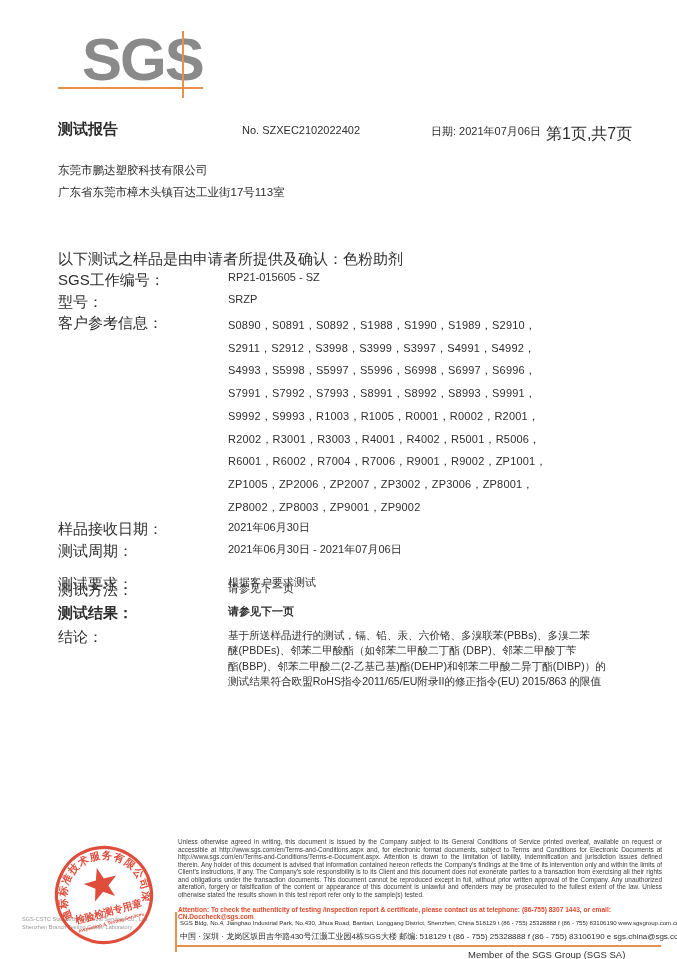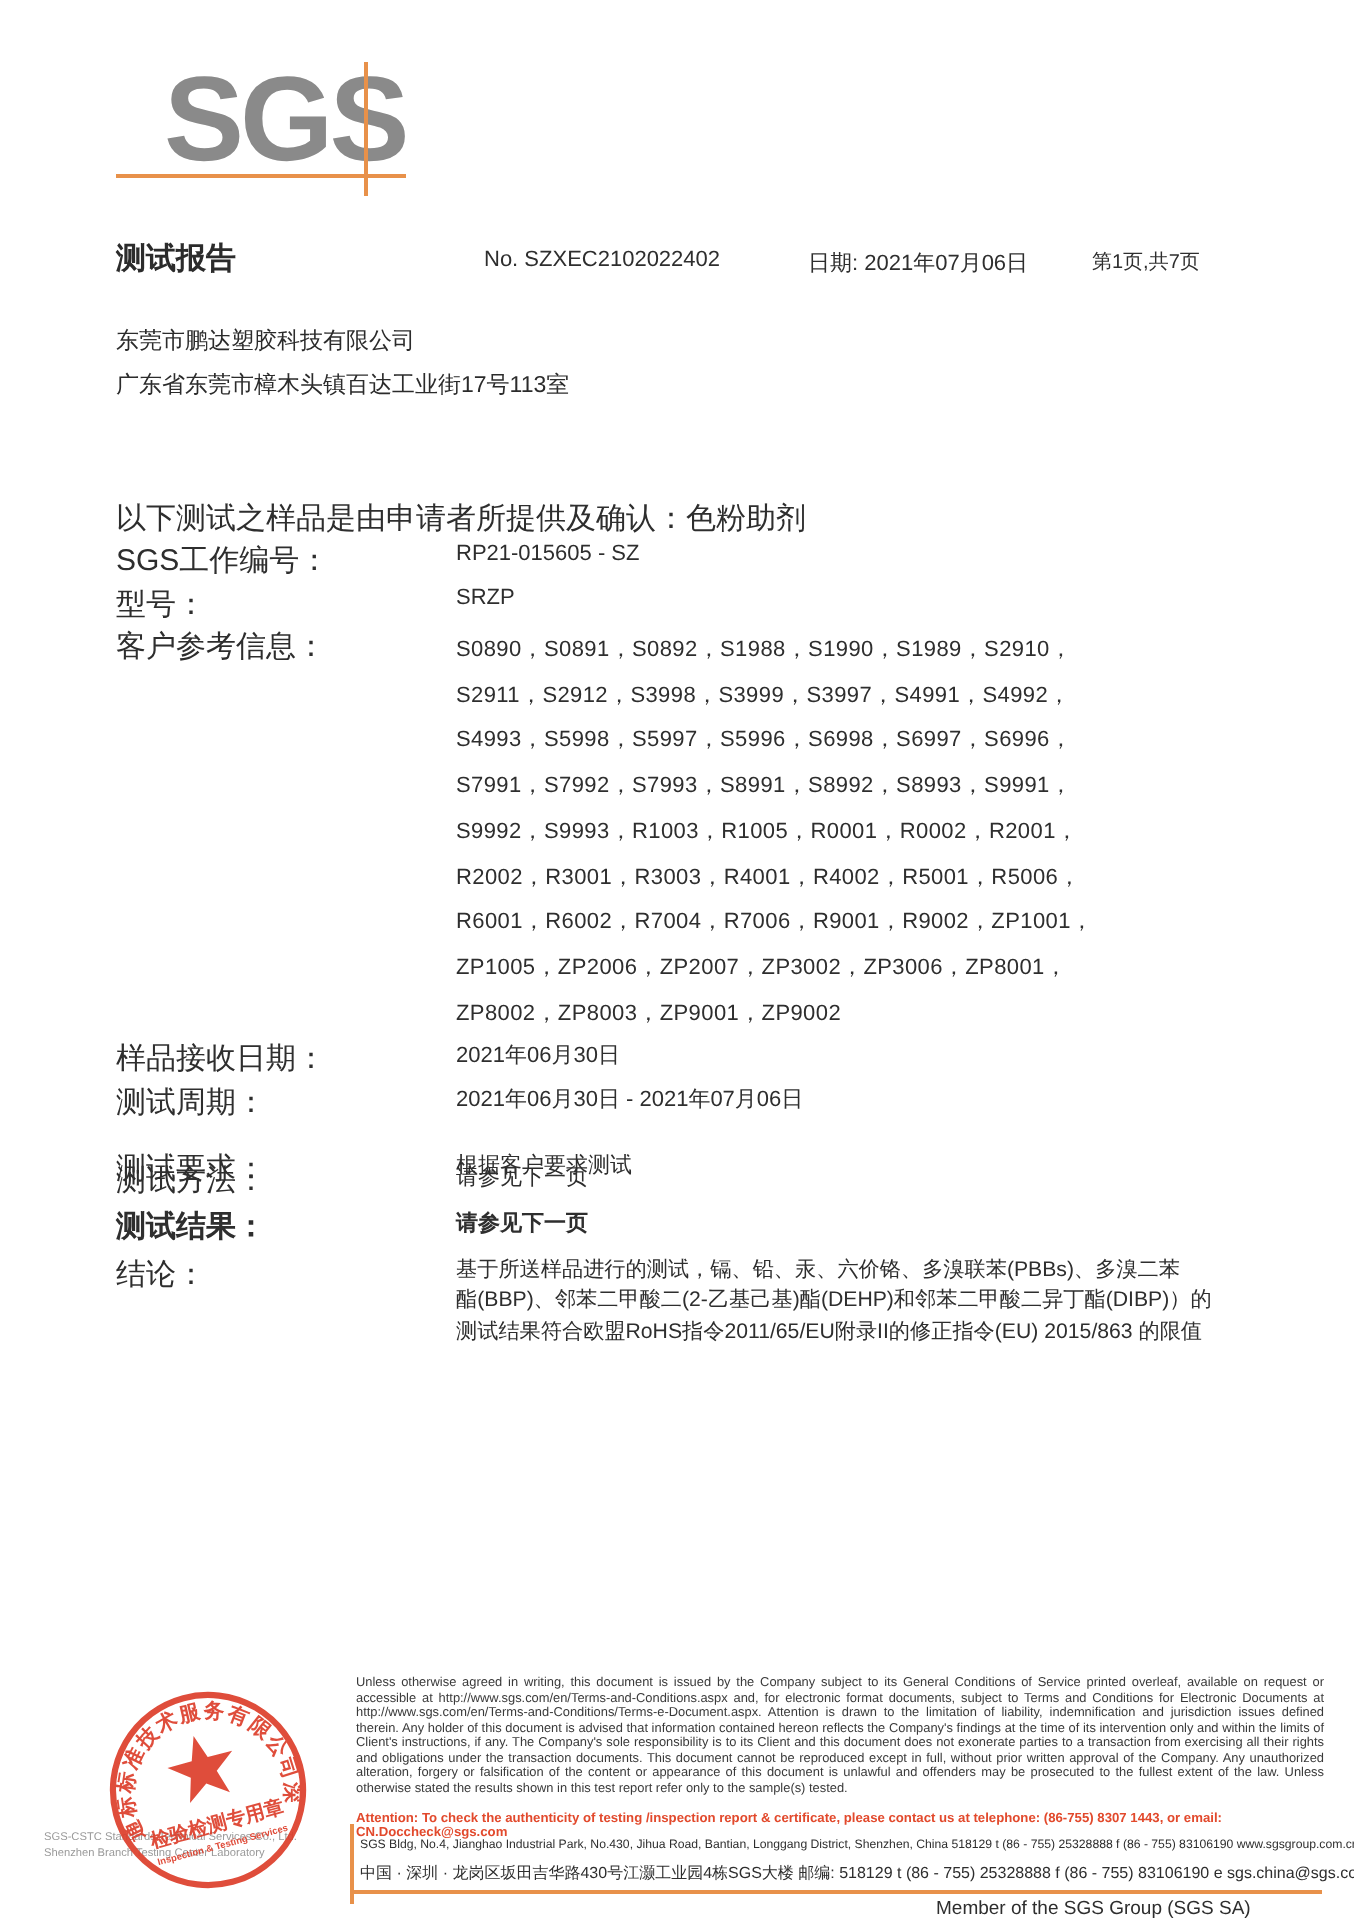--- a/index.html
+++ b/index.html
@@ -14,22 +14,22 @@
     position:absolute;left:82px;top:30px;
     font-size:60px;font-weight:bold;color:#8a8a8a;
     letter-spacing:-2px;line-height:1;
   }
   .logo-hline{position:absolute;left:58px;top:87px;width:145px;height:2px;background:#e8914a;}
   .logo-vline{position:absolute;left:182px;top:31px;width:2px;height:67px;background:#e8914a;}
 
   
   .report-title{position:absolute;left:58px;top:120px;font-size:15px;font-weight:bold;color:#2b2b2b;}
   .report-no{position:absolute;left:242px;top:124px;font-size:11px;}
-  .report-date{position:absolute;left:404px;top:124px;font-size:11px;}
-  .report-page{position:absolute;left:546px;top:124px;font-size:10px;}
+  .report-date{position:absolute;left:431px;top:124px;font-size:11px;}
+  .report-page{position:absolute;left:546px;top:124px;font-size:16px;}
 
   
   .company{position:absolute;left:58px;top:163px;font-size:11.5px;color:#2b2b2b;}
   .company-addr{position:absolute;left:58px;top:185px;font-size:11.5px;color:#2b2b2b;}
 
   
   .intro{position:absolute;left:58px;top:250px;font-size:15px;}
 
   
   .flabel{position:absolute;left:58px;font-size:15px;white-space:nowrap;}
@@ -113,20 +113,21 @@
 
   <div class="flabel y-method">测试方法：</div>
   <div class="fvalue y-method">请参见下一页</div>
 
   <div class="flabel y-result">测试结果：</div>
   <div class="fvalue y-result">请参见下一页</div>
 
   <div class="flabel y-concl">结论：</div>
   <div class="conclusion">
     <div>基于所送样品进行的测试，镉、铅、汞、六价铬、多溴联苯(PBBs)、多溴二苯</div>
+    <div>醚(PBDEs)、邻苯二甲酸酯（如邻苯二甲酸二丁酯 (DBP)、邻苯二甲酸丁苄</div>
     <div>酯(BBP)、邻苯二甲酸二(2-乙基己基)酯(DEHP)和邻苯二甲酸二异丁酯(DIBP)）的</div>
     <div>测试结果符合欧盟RoHS指令2011/65/EU附录II的修正指令(EU) 2015/863 的限值</div>
   </div>
 
   <div class="lab-line1">SGS-CSTC Standards Technical Services Co., Ltd.</div>
   <div class="lab-line2">Shenzhen Branch Testing Center Laboratory</div>
 
   <svg class="stamp-svg" width="124" height="124" viewBox="0 0 120 120">
     <defs>
       <path id="ringPath" d="M 25,74 A 37,37 0 1 1 95,74"></path>

